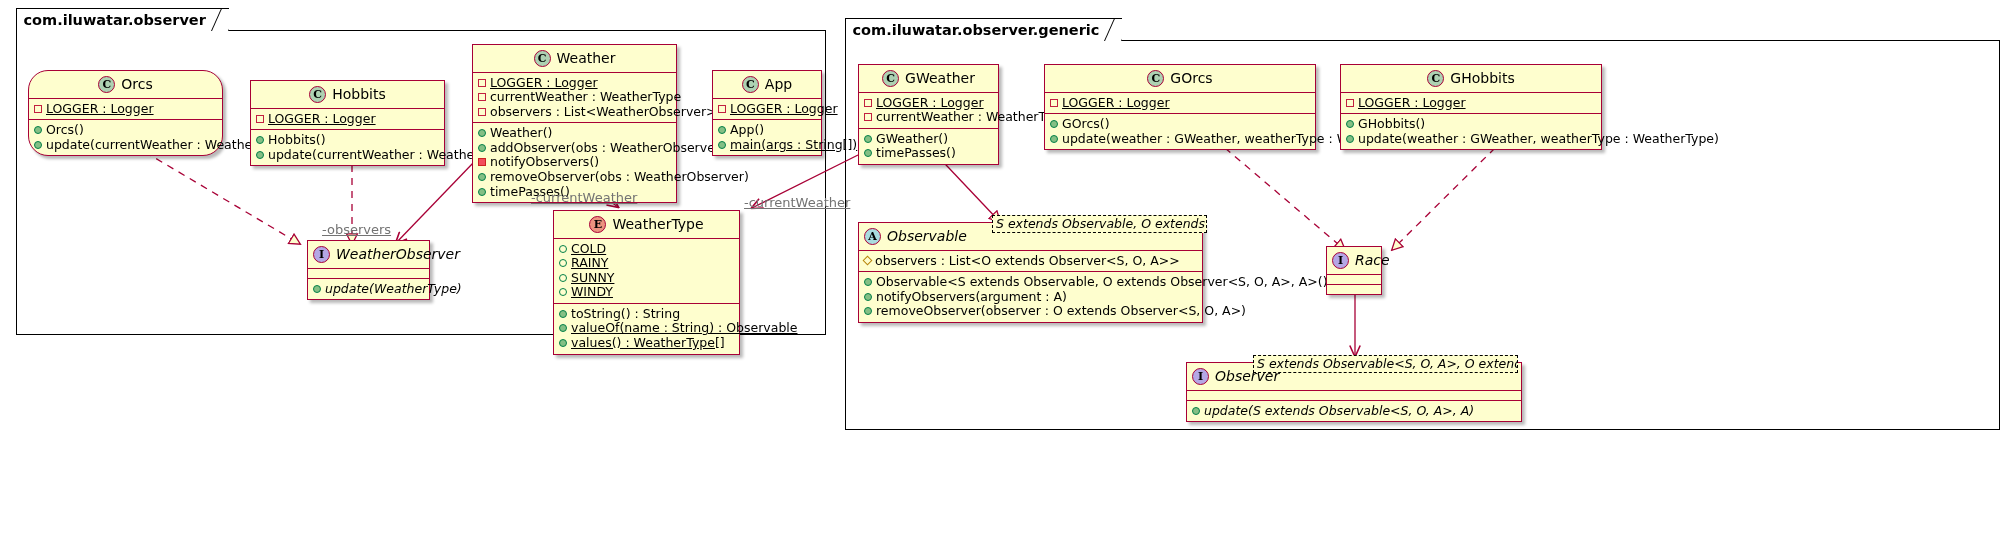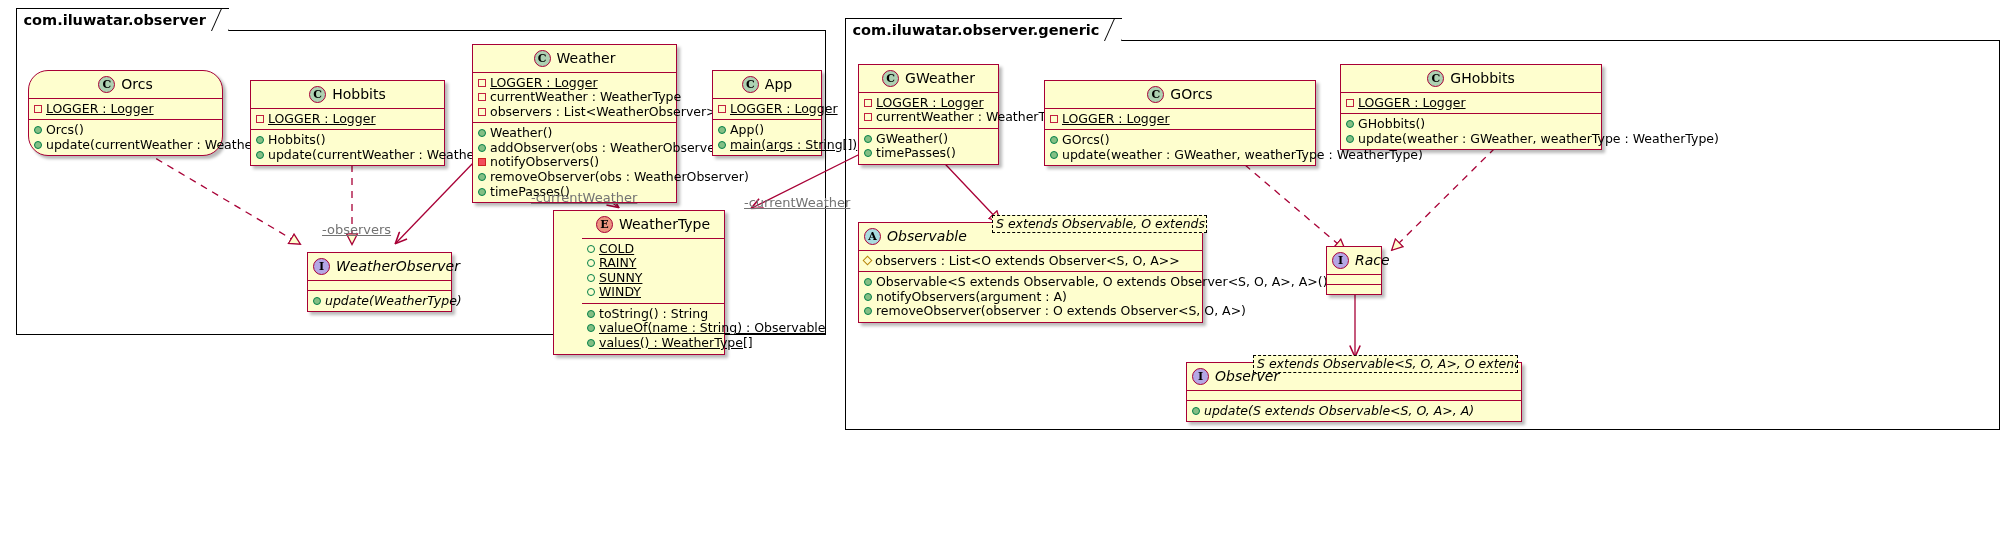--- a/index.html
+++ b/index.html
@@ -279,33 +279,33 @@
     <div class="compart">
       <div class="mrow"><span class="vis priv-o"></span><span class="utext">LOGGER : Logger</span></div>
     </div>
     <div class="sep"></div>
     <div class="compart">
       <div class="mrow"><span class="vis pub-f"></span><span>App()</span></div>
       <div class="mrow"><span class="vis pub-f"></span><span class="utext">main(args : String[])</span></div>
     </div>
   </div>
 
-  <div class="cls" style="left:307px; top:240px; width:145px;margin-top:12px;">
+  <div class="cls" style="left:307px; top:240px; width:123px;">
     <div class="cls-title leftalign">
       <span class="stereo I">I</span><span class="tname ital">WeatherObserver</span>
     </div>
     <div class="sep"></div>
     <div class="compart empty"></div>
     <div class="sep"></div>
     <div class="compart">
       <div class="mrow ital"><span class="vis pub-f"></span><span>update(WeatherType)</span></div>
     </div>
   </div>
 
-  <div class="cls" style="left:553px; top:210px; width:172px;padding-left:28px;">
+  <div class="cls" style="left:553px; top:210px; width:187px;">
     <div class="cls-title">
       <span class="stereo E">E</span><span class="tname">WeatherType</span>
     </div>
     <div class="sep"></div>
     <div class="compart">
       <div class="mrow"><span class="vis pub-o"></span><span class="utext">COLD</span></div>
       <div class="mrow"><span class="vis pub-o"></span><span class="utext">RAINY</span></div>
       <div class="mrow"><span class="vis pub-o"></span><span class="utext">SUNNY</span></div>
       <div class="mrow"><span class="vis pub-o"></span><span class="utext">WINDY</span></div>
     </div>
@@ -326,21 +326,21 @@
       <div class="mrow"><span class="vis priv-o"></span><span class="utext">LOGGER : Logger</span></div>
       <div class="mrow"><span class="vis priv-o"></span><span>currentWeather : WeatherType</span></div>
     </div>
     <div class="sep"></div>
     <div class="compart">
       <div class="mrow"><span class="vis pub-f"></span><span>GWeather()</span></div>
       <div class="mrow"><span class="vis pub-f"></span><span>timePasses()</span></div>
     </div>
   </div>
 
-  <div class="cls" style="left:1044px; top:80px; width:272px;">
+  <div class="cls" style="left:1044px; top:64px; width:272px;">
     <div class="cls-title">
       <span class="stereo C">C</span><span class="tname">GOrcs</span>
     </div>
     <div class="sep"></div>
     <div class="compart">
       <div class="mrow"><span class="vis priv-o"></span><span class="utext">LOGGER : Logger</span></div>
     </div>
     <div class="sep"></div>
     <div class="compart">
       <div class="mrow"><span class="vis pub-f"></span><span>GOrcs()</span></div>

